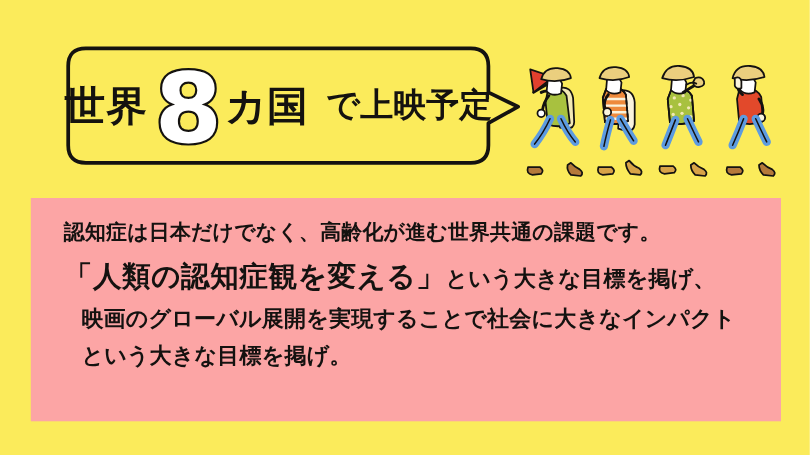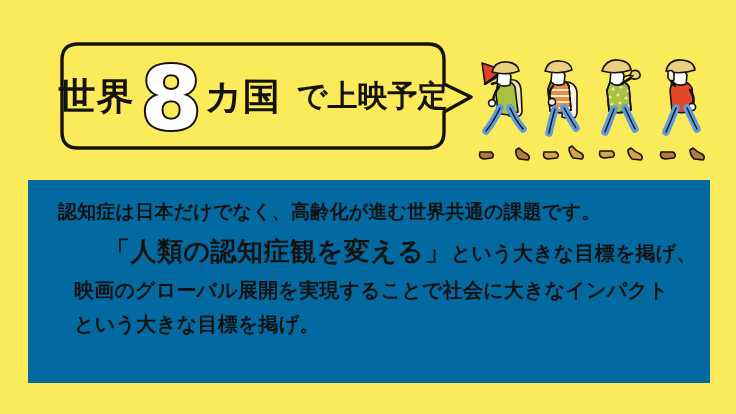--- a/index.html
+++ b/index.html
@@ -85,38 +85,37 @@
     height: 122px;
   }
 
   
   #copy-card {
     position: absolute;
     left: 28px;
     top: 180px;
     width: 682px;
     height: 203px;
-    background: #0369a1;
+    background: #fca5a5;
     box-sizing: border-box;
     padding: 22px 30px 0 30px;
   }
   .copy-line {
     color: #141210;
     white-space: nowrap;
     line-height: 1;
   }
   .copy-line.l1 {
     font-size: 19px;
     font-weight: bold;
     margin-bottom: 17px;
     letter-spacing: 0.2px;
   }
   .copy-line.l2 {
     margin-bottom: 16px;
-    margin-left: 46px;
   }
   .copy-line.l2 .big {
     font-size: 26px;
     font-weight: bold;
     letter-spacing: 0.5px;
   }
   .copy-line.l2 .small {
     font-size: 20px;
     font-weight: bold;
     letter-spacing: 0.2px;

